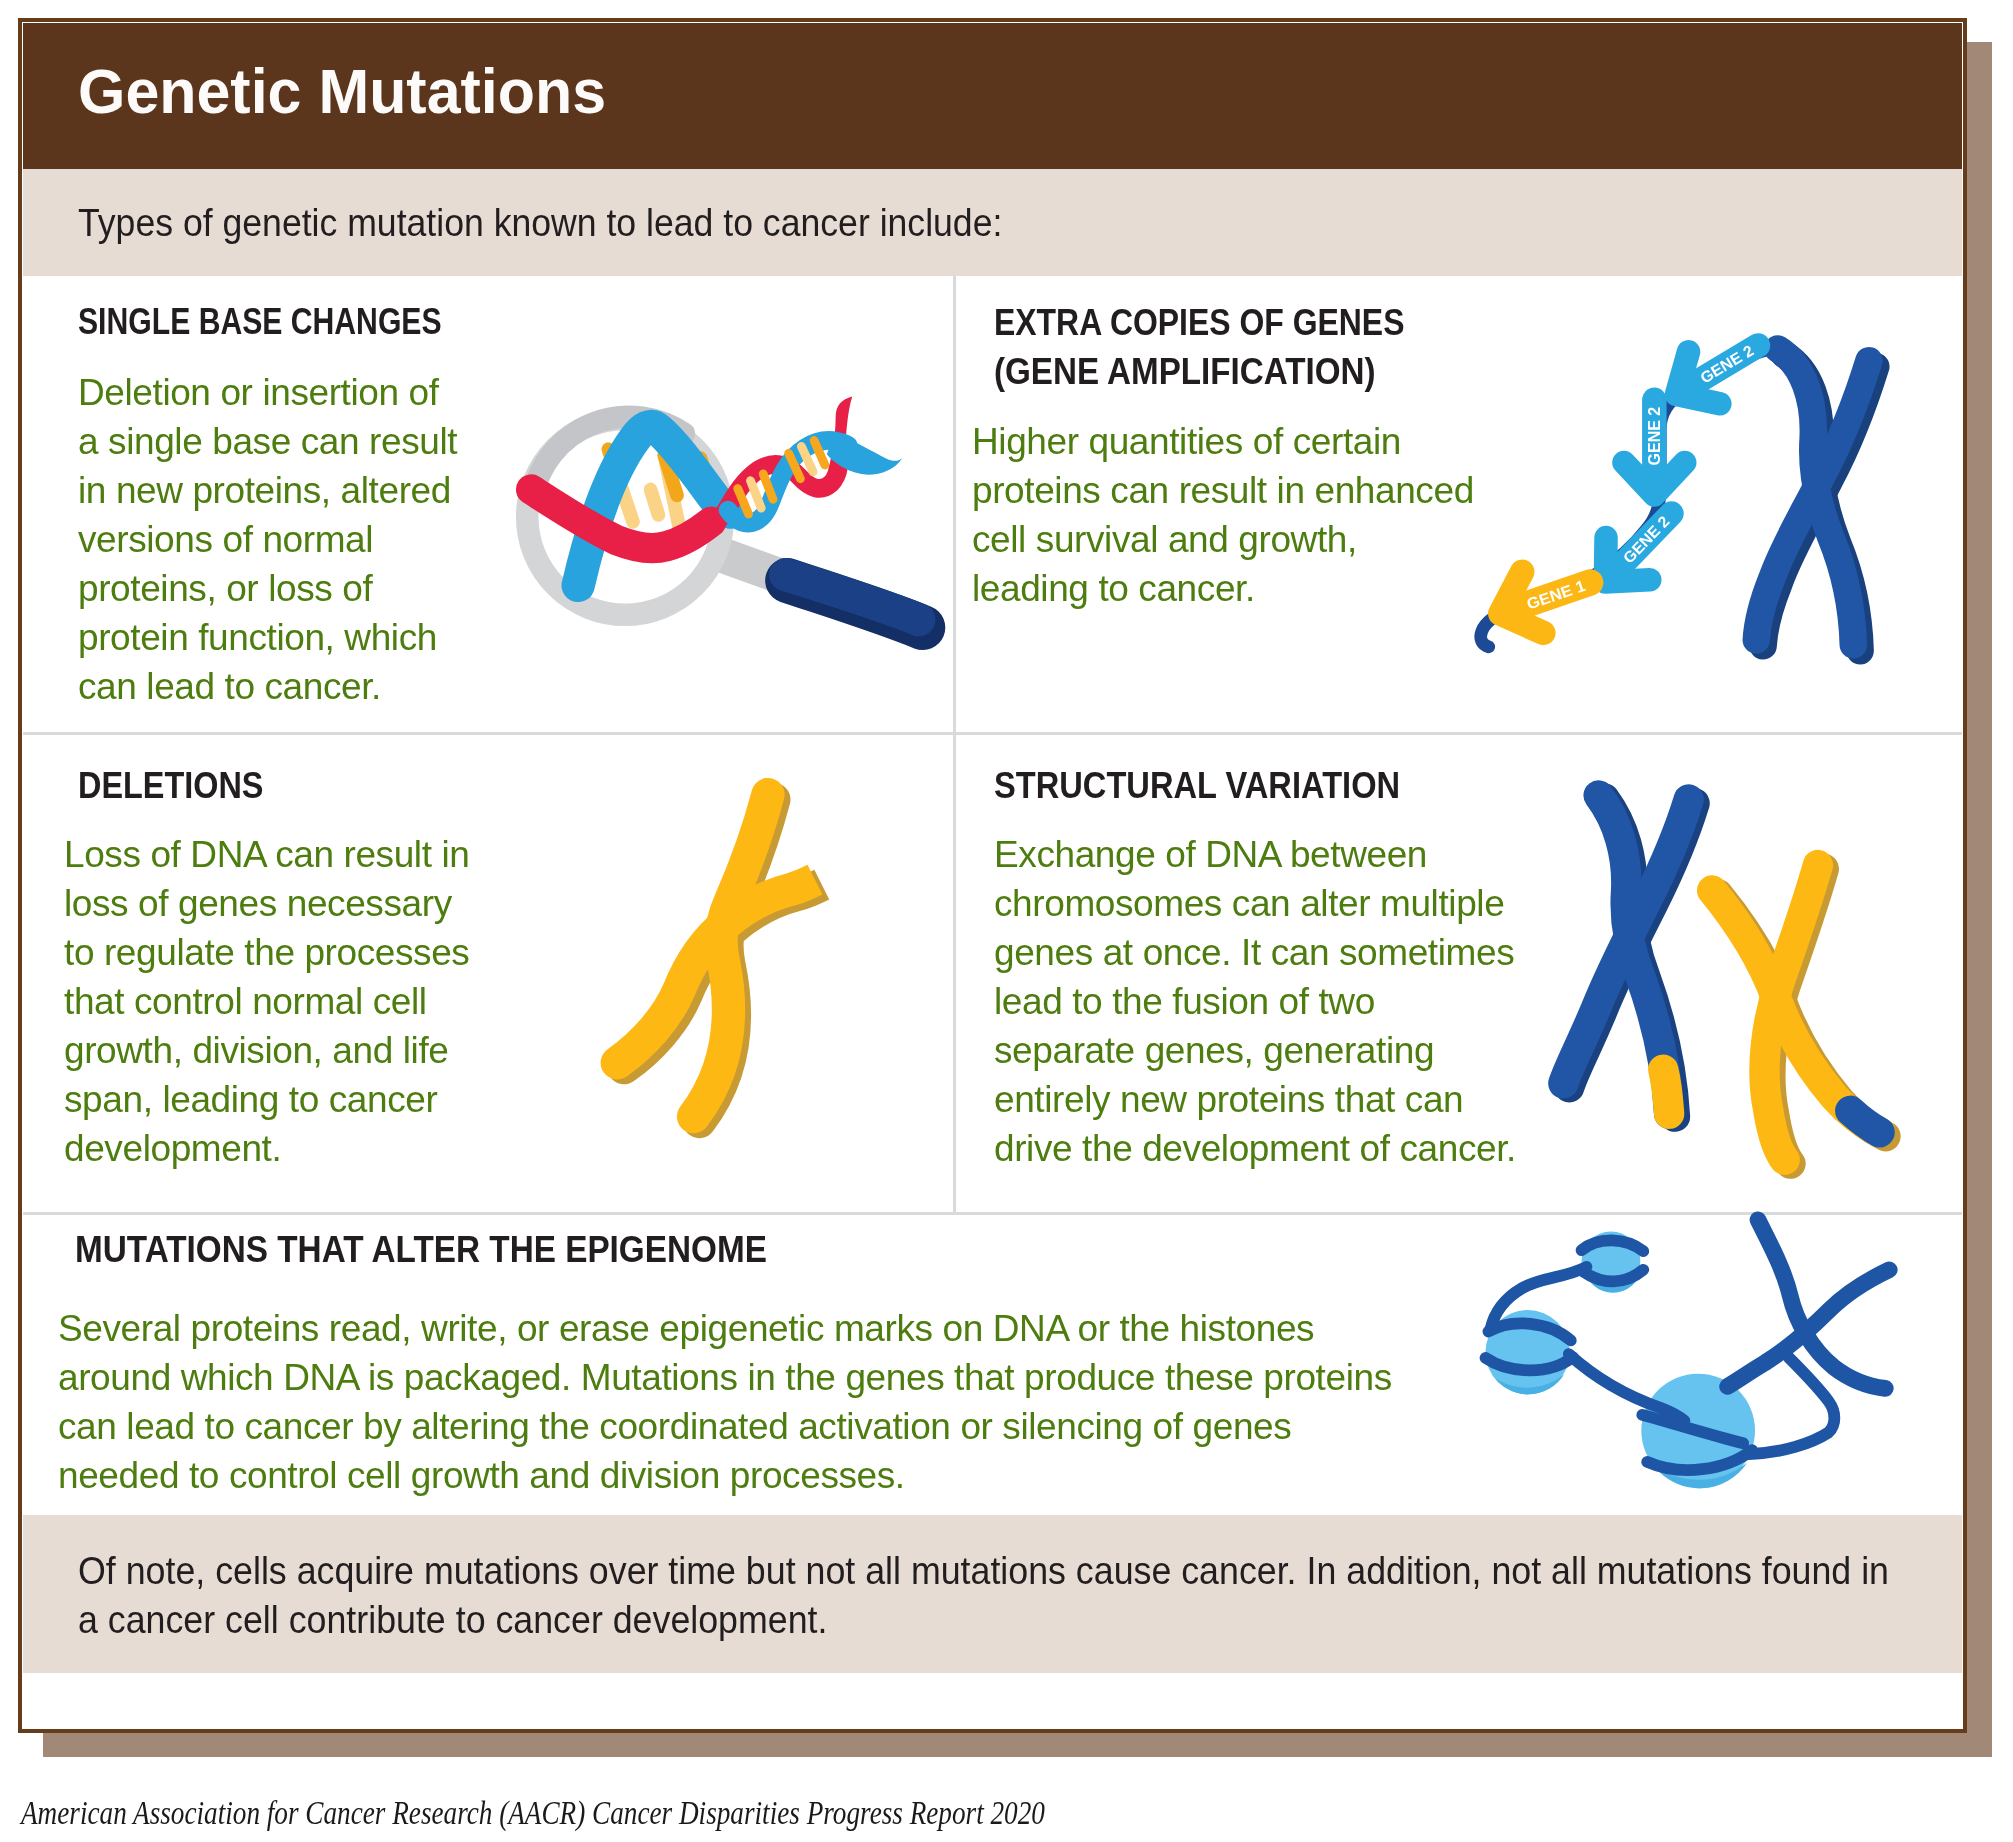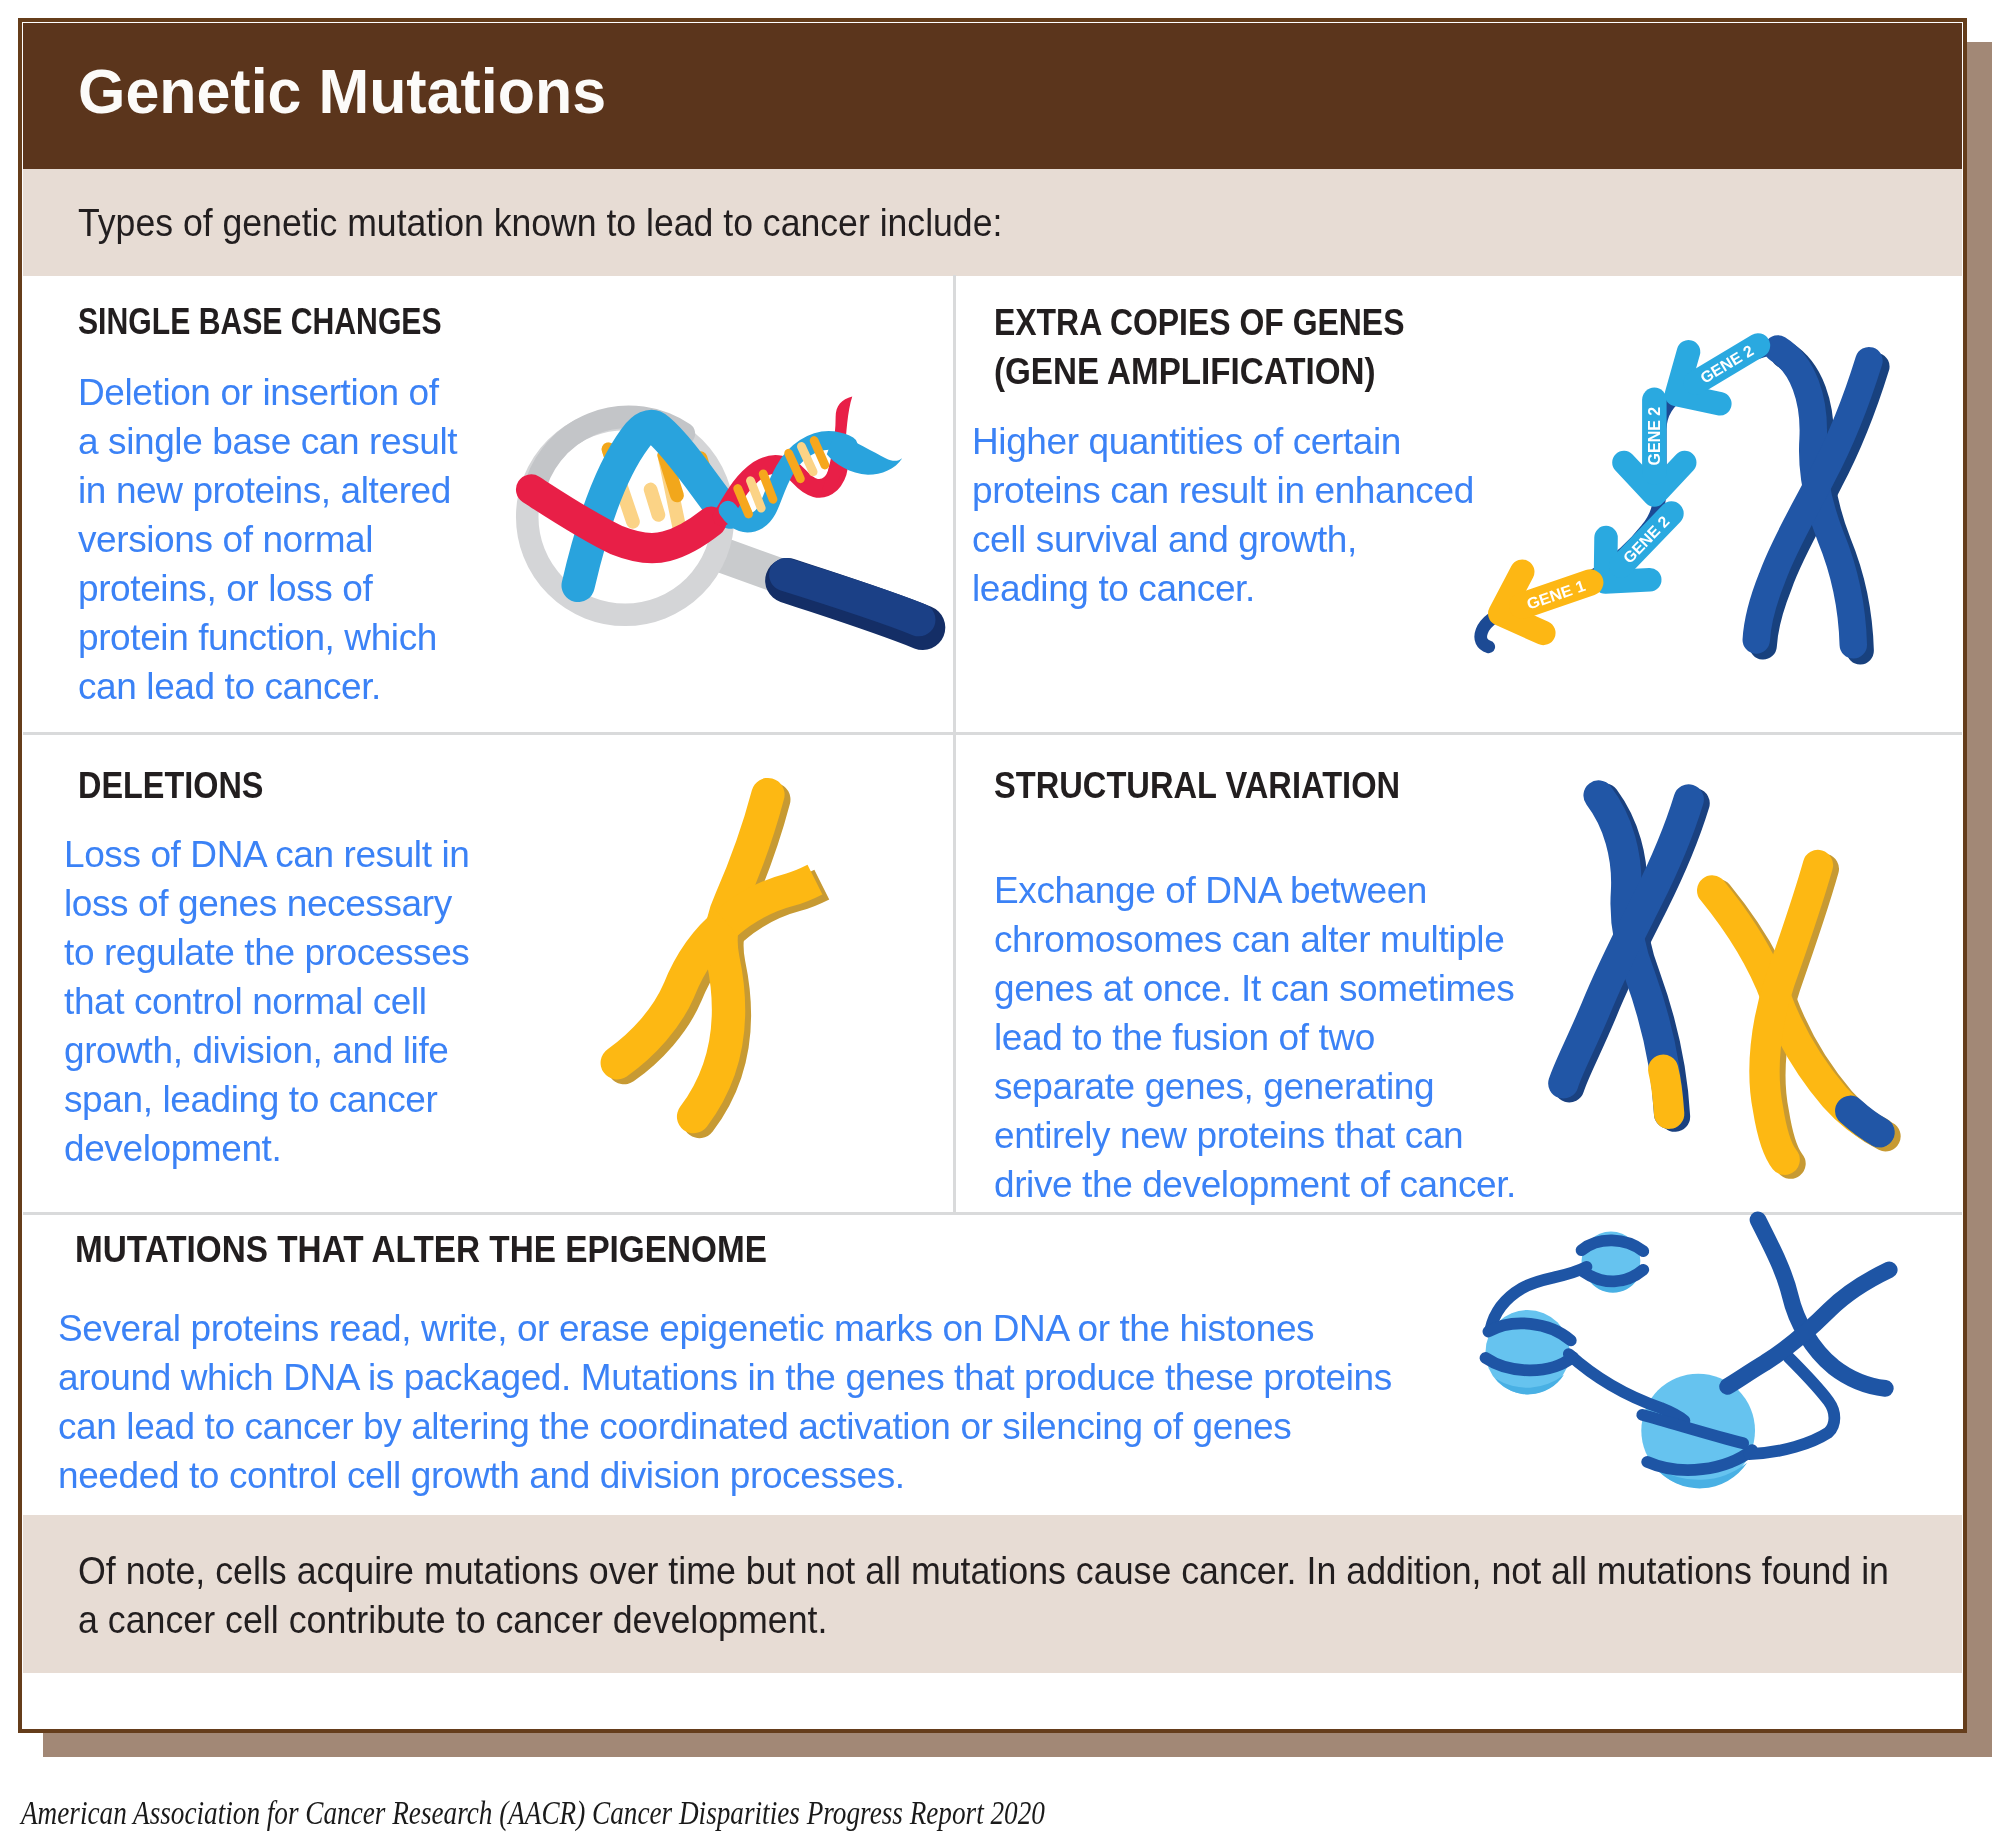--- a/index.html
+++ b/index.html
@@ -13,21 +13,21 @@
        line-height:78px;transform:scaleX(0.967);transform-origin:left top;white-space:nowrap}
 .bar1{left:22.5px;top:169px;width:1939px;height:107px;background:#e7dcd4}
 .types{left:78px;top:198px;font-size:39px;color:#221e1f;line-height:49px;
        transform:scaleX(0.913);transform-origin:left top;white-space:nowrap}
 .vdiv{left:953px;top:275px;width:2.9px;height:937px;background:#d9dadb}
 .hdiv1{left:22.5px;top:732px;width:1939px;height:2.9px;background:#d9dadb}
 .hdiv2{left:22.5px;top:1212px;width:1939px;height:2.9px;background:#d9dadb}
 .bar2{left:22.5px;top:1515px;width:1939px;height:158px;background:#e7dcd4}
 .h{font-size:37px;font-weight:bold;color:#221e1f;line-height:49px;
    transform-origin:left top;white-space:nowrap}
-.b{font-size:37px;color:#3b82f6;line-height:49px;letter-spacing:-0.4px}
+.b{font-size:37px;color:#4d7c0f;line-height:49px;letter-spacing:-0.4px}
 .note{left:78px;top:1546px;font-size:39px;color:#221e1f;line-height:49px;
       transform:scaleX(0.917);transform-origin:left top;white-space:nowrap}
 .cite{left:20.6px;top:1788px;font-family:"Liberation Serif",serif;font-style:italic;
       font-size:34px;color:#1a1a1a;line-height:49px;transform:scaleX(0.80);
       transform-origin:left top;white-space:nowrap}
 </style></head>
 <body>
 <div class="abs shadow"></div>
 <div class="abs card"></div>
 <div class="abs header"></div>
@@ -43,21 +43,21 @@
 <div class="abs b" style="left:78px;top:368px">Deletion or insertion of<br>a single base can result<br>in new proteins, altered<br>versions of normal<br>proteins, or loss of<br>protein function, which<br>can lead to cancer.</div>
 
 <div class="abs h" style="left:994px;top:298px;transform:scaleX(0.863)">EXTRA COPIES OF GENES</div>
 <div class="abs h" style="left:994px;top:347px;transform:scaleX(0.897)">(GENE AMPLIFICATION)</div>
 <div class="abs b" style="left:972px;top:417px">Higher quantities of certain<br>proteins can result in enhanced<br>cell survival and growth,<br>leading to cancer.</div>
 
 <div class="abs h" style="left:78px;top:761px;transform:scaleX(0.876)">DELETIONS</div>
 <div class="abs b" style="left:64px;top:830px">Loss of DNA can result in<br>loss of genes necessary<br>to regulate the processes<br>that control normal cell<br>growth, division, and life<br>span, leading to cancer<br>development.</div>
 
 <div class="abs h" style="left:994px;top:761px;transform:scaleX(0.882)">STRUCTURAL VARIATION</div>
-<div class="abs b" style="left:994px;top:866px">Exchange of DNA between<br>chromosomes can alter multiple<br>genes at once. It can sometimes<br>lead to the fusion of two<br>separate genes, generating<br>entirely new proteins that can<br>drive the development of cancer.</div>
+<div class="abs b" style="left:994px;top:830px">Exchange of DNA between<br>chromosomes can alter multiple<br>genes at once. It can sometimes<br>lead to the fusion of two<br>separate genes, generating<br>entirely new proteins that can<br>drive the development of cancer.</div>
 
 <div class="abs h" style="left:75px;top:1225px;transform:scaleX(0.90)">MUTATIONS THAT ALTER THE EPIGENOME</div>
 <div class="abs b" style="left:58px;top:1304px">Several proteins read, write, or erase epigenetic marks on DNA or the histones<br>around which DNA is packaged. Mutations in the genes that produce these proteins<br>can lead to cancer by altering the coordinated activation or silencing of genes<br>needed to control cell growth and division processes.</div>
 
 <div class="abs note">Of note, cells acquire mutations over time but not all mutations cause cancer. In addition, not all mutations found in<br>a cancer cell contribute to cancer development.</div>
 
 <div class="abs cite">American Association for Cancer Research (AACR) Cancer Disparities Progress Report 2020</div>
 
 <svg class="abs" style="left:490px;top:372px" width="470" height="328" viewBox="0 0 480 335">
 <g fill="none" stroke-linecap="round">

